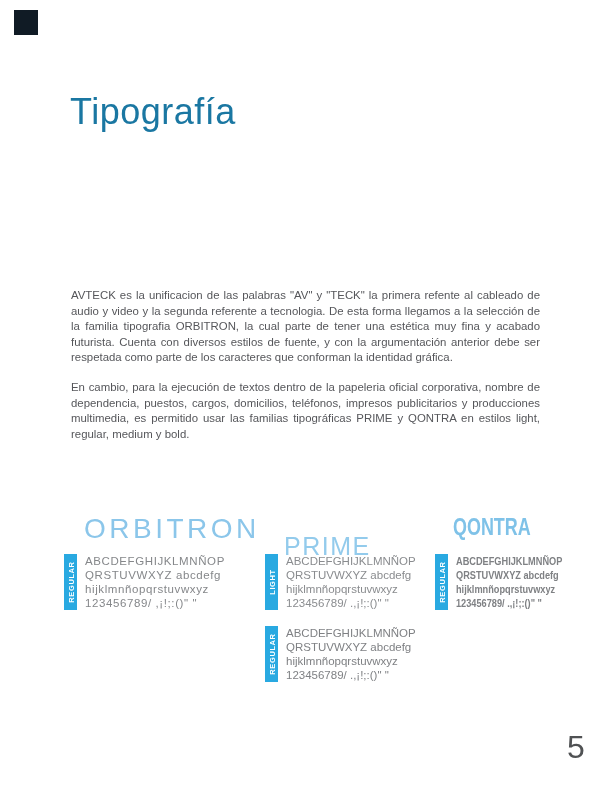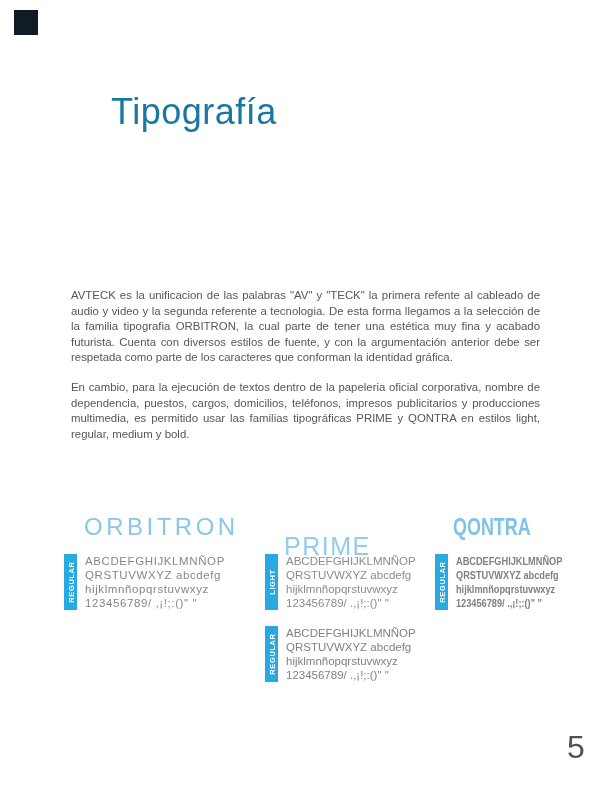--- a/index.html
+++ b/index.html
@@ -14,36 +14,35 @@
     position:absolute;left:14px;top:10px;
     width:24px;height:25px;
     background:#101b25;
   }
   .title{
     position:absolute;left:70px;top:88px;
     font-size:36px;line-height:47px;
     letter-spacing:0.5px;
     color:#1a77a2;
     font-weight:normal;
-    margin-left:41px;
   }
   .body-copy{
     position:absolute;left:71px;top:288px;width:469px;
     font-size:11.4px;line-height:15.6px;
     color:#55565a;
     text-align:justify;
   }
   .body-copy p{margin:0 0 14px 0;}
   .family-header{
     position:absolute;
     color:#8bc6ea;
     font-weight:normal;
     white-space:nowrap;
   }
-  .header-orbitron{left:84px;top:513px;font-size:24px;letter-spacing:3.5px;}
+  .header-orbitron{left:84px;top:513px;font-size:28px;letter-spacing:3.5px;}
   .header-prime{left:284px;top:532px;font-size:25px;letter-spacing:1.5px;color:#93cbec;}
   .header-qontra{left:453px;top:514px;font-size:23px;font-weight:bold;color:#7fc2e8;transform:scaleX(0.78);transform-origin:left top;letter-spacing:0;}
   .specimen-block{
     position:absolute;
     display:flex;
     align-items:flex-start;
     gap:8px;
   }
   .weight-label{
     width:13px;height:56px;

